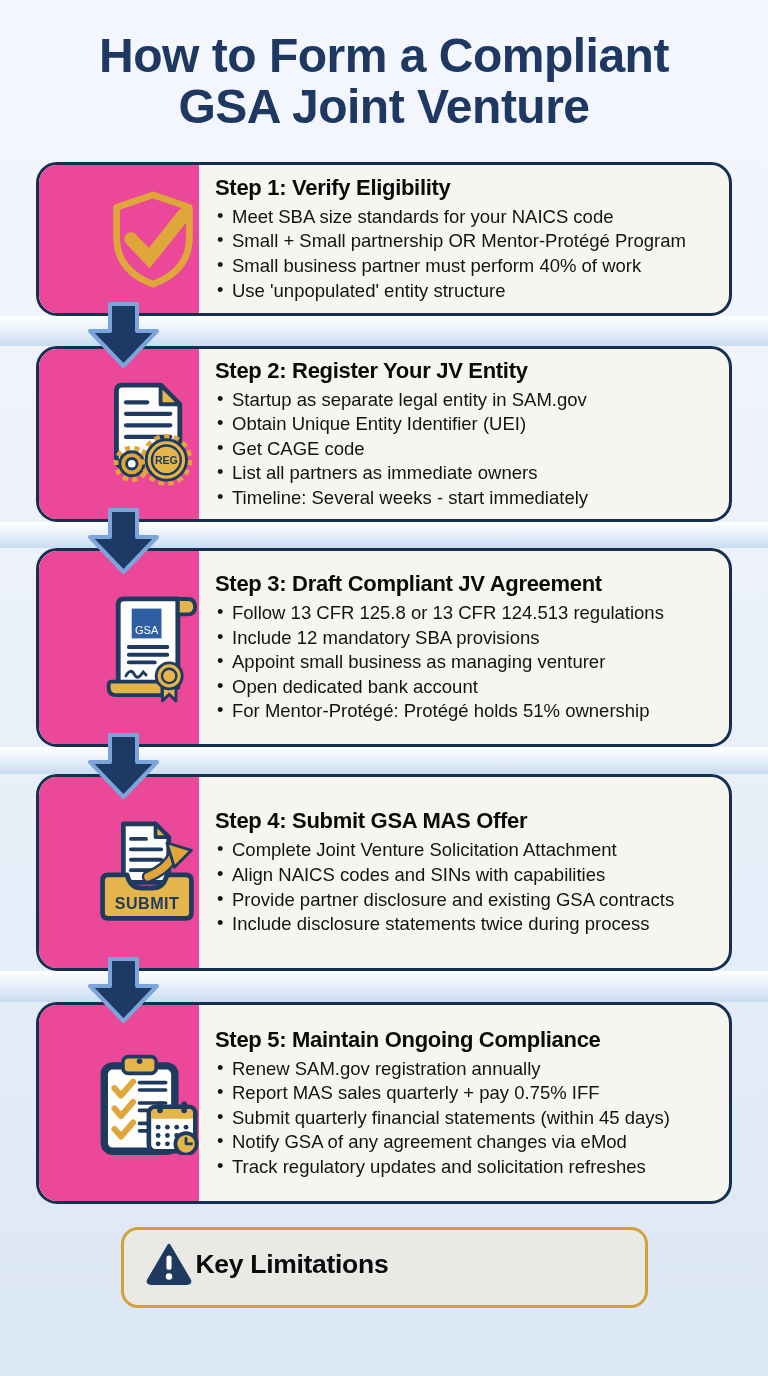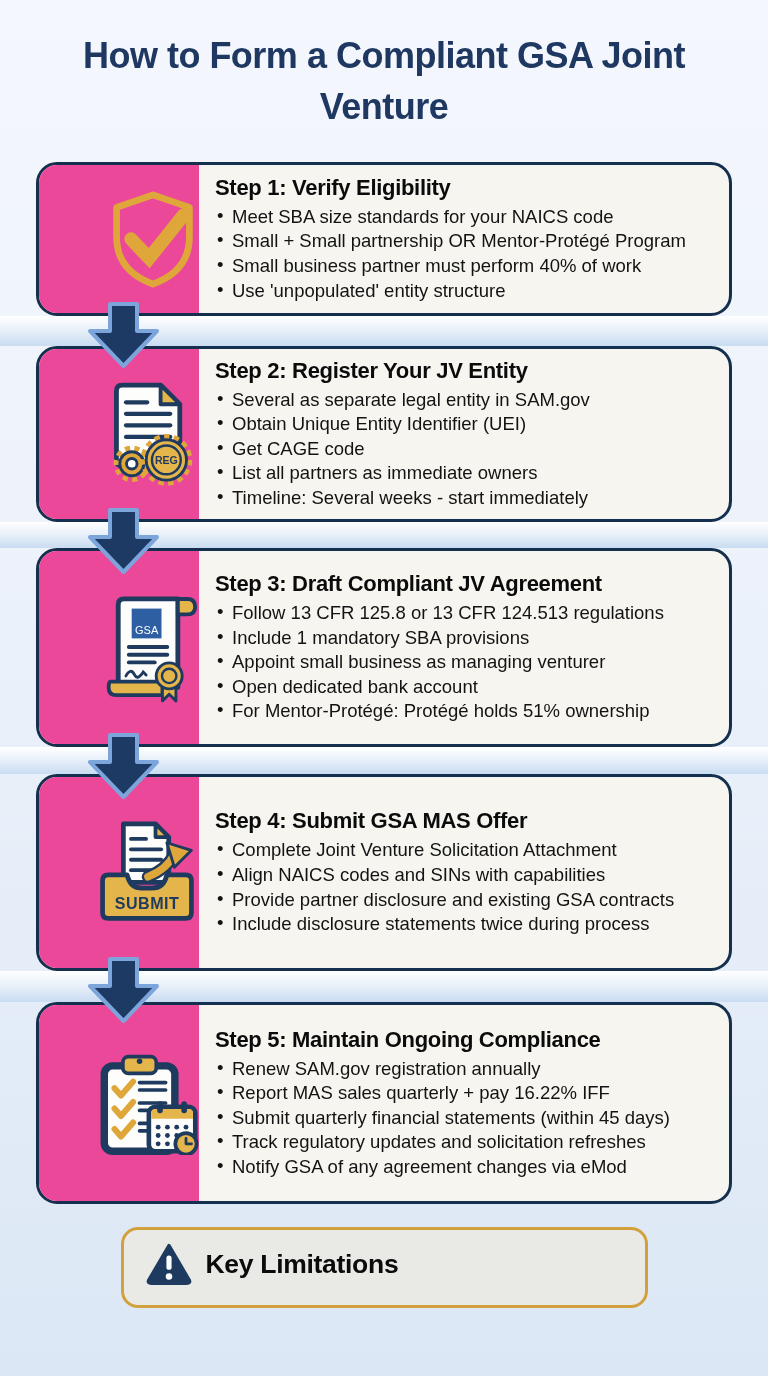--- a/index.html
+++ b/index.html
@@ -7,21 +7,21 @@
     width:768px;height:1376px;
     font-family:"Liberation Sans", sans-serif;
     background:#DCE6F4;
   }
   .page{
     position:relative;width:768px;height:1376px;overflow:hidden;
     background:linear-gradient(180deg,#F4F7FD 0%,#EEF3FB 35%,#E4EDF8 70%,#DCE7F5 100%);
   }
   .title{
     width:630px;margin:30px auto 0;text-align:center;
-    font-size:36px;line-height:51px;font-weight:bold;
+    font-size:48px;line-height:51px;font-weight:bold;
     color:#1E3862;letter-spacing:-0.5px;
   }
   .card{
     margin:0 36px;box-sizing:border-box;
     border:3px solid #15304F;border-radius:21px;
     background:#F6F5F0;display:flex;overflow:hidden;
   }
   .card.c1{height:154px;margin-top:30px;}
   .card.c2{height:176px;}
   .card.c3{height:199px;}
@@ -51,21 +51,21 @@
   .band{
     position:absolute;left:0;top:0;width:100%;height:100%;
     background:linear-gradient(180deg,#FFFFFF 0%,#EAF1FA 45%,#C9DCF2 100%);
   }
   .down-arrow{position:absolute;left:87px;top:-14px;z-index:6;}
   .limits{
     width:527px;margin:23px auto 0;box-sizing:border-box;
     border:3px solid #D2A13C;border-radius:17px;
     background:#E9E9E6;padding:13px 16px 15px;
   }
-  .lim-head{display:flex;align-items:center;gap:14px;padding-left:6px;margin-bottom:5px;}
+  .lim-head{display:flex;align-items:center;gap:4px;padding-left:6px;margin-bottom:5px;}
   .lim-head h2{margin:0;font-size:26.5px;font-weight:bold;color:#0B0B0B;letter-spacing:-0.3px;}
   .lim-list{padding-left:31px !important;}
   svg text{font-family:"Liberation Sans", sans-serif;}
 </style>
 </head>
 <body>
 
 <div class="page">
 
   <h1 class="title">How to Form a Compliant GSA Joint Venture</h1>
@@ -115,21 +115,21 @@
           <circle cx="66" cy="84" r="24" fill="none" stroke="#DFA73A" stroke-width="6" stroke-dasharray="5.6 4.4"></circle>
           <circle cx="66" cy="84" r="21" fill="#E4B54B" stroke="#1E3A5F" stroke-width="3"></circle>
           <circle cx="66" cy="84" r="15" fill="none" stroke="#1E3A5F" stroke-width="2.5"></circle>
           <text x="66" y="88.5" text-anchor="middle" font-size="11" font-weight="bold" fill="#1E3A5F">REG</text>
         </g>
       </svg>
     </div>
     <div class="text-panel">
       <h2>Step 2: Register Your JV Entity</h2>
       <ul class="bullets">
-          <li>Several as separate legal entity in SAM.gov</li>
+          <li>Startup as separate legal entity in SAM.gov</li>
           <li>Obtain Unique Entity Identifier (UEI)</li>
           <li>Get CAGE code</li>
           <li>List all partners as immediate owners</li>
           <li>Timeline: Several weeks - start immediately</li>
         </ul>
     </div>
   </section>
 
   <div class="connector g2">
     <div class="band"></div>
@@ -156,21 +156,21 @@
           <path d="M66 94 L66 114 L73 107 L80 114 L80 94 Z" fill="#E4B54B" stroke="#1E3A5F" stroke-width="3" stroke-linejoin="round"></path>
           <circle cx="73" cy="88" r="13.5" fill="#E4B54B" stroke="#1E3A5F" stroke-width="3"></circle>
           <circle cx="73" cy="88" r="7.5" fill="none" stroke="#1E3A5F" stroke-width="2.5"></circle>
         </g>
       </svg>
     </div>
     <div class="text-panel">
       <h2>Step 3: Draft Compliant JV Agreement</h2>
       <ul class="bullets">
           <li>Follow 13 CFR 125.8 or 13 CFR 124.513 regulations</li>
-          <li>Include 1 mandatory SBA provisions</li>
+          <li>Include 12 mandatory SBA provisions</li>
           <li>Appoint small business as managing venturer</li>
           <li>Open dedicated bank account</li>
           <li>For Mentor-Protégé: Protégé holds 51% ownership</li>
         </ul>
     </div>
   </section>
 
   <div class="connector g3">
     <div class="band"></div>
     <svg class="down-arrow" width="73" height="67" viewBox="0 0 73 67">
@@ -253,24 +253,24 @@
             <circle cx="98" cy="100" r="11.5" fill="#E4B54B" stroke="#1E3A5F" stroke-width="4"></circle>
             <path d="M98 100 V94 M98 100 H104" stroke="#1E3A5F" stroke-width="3" stroke-linecap="round" fill="none"></path>
           </g>
         </g>
       </svg>
     </div>
     <div class="text-panel">
       <h2>Step 5: Maintain Ongoing Compliance</h2>
       <ul class="bullets">
           <li>Renew SAM.gov registration annually</li>
-          <li>Report MAS sales quarterly + pay 16.22% IFF</li>
+          <li>Report MAS sales quarterly + pay 0.75% IFF</li>
           <li>Submit quarterly financial statements (within 45 days)</li>
+          <li>Notify GSA of any agreement changes via eMod</li>
           <li>Track regulatory updates and solicitation refreshes</li>
-          <li>Notify GSA of any agreement changes via eMod</li>
         </ul>
     </div>
   </section>
 
   <aside class="limits">
     <div class="lim-head">
       <svg width="46" height="42" viewBox="0 0 48 44">
         <path d="M24 3 L45 39 Q46.5 42 42.5 42 H5.5 Q1.5 42 3 39 Z" fill="#1E3A5F" stroke="#1E3A5F" stroke-width="4" stroke-linejoin="round"></path>
         <rect x="21.3" y="13" width="5.4" height="15" rx="2.7" fill="#FFFFFF"></rect>
         <circle cx="24" cy="35" r="3.4" fill="#FFFFFF"></circle>

